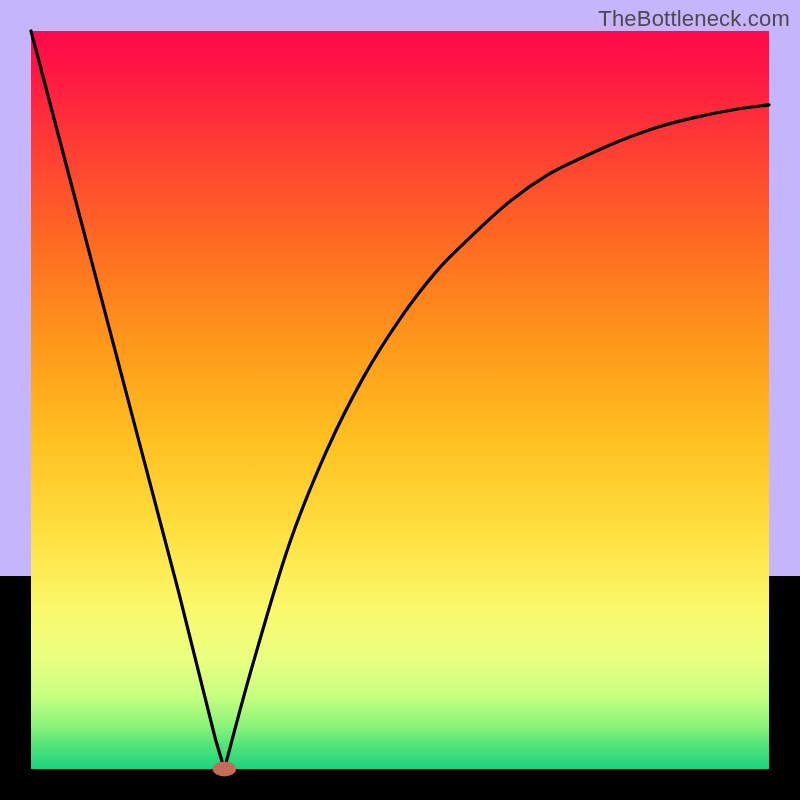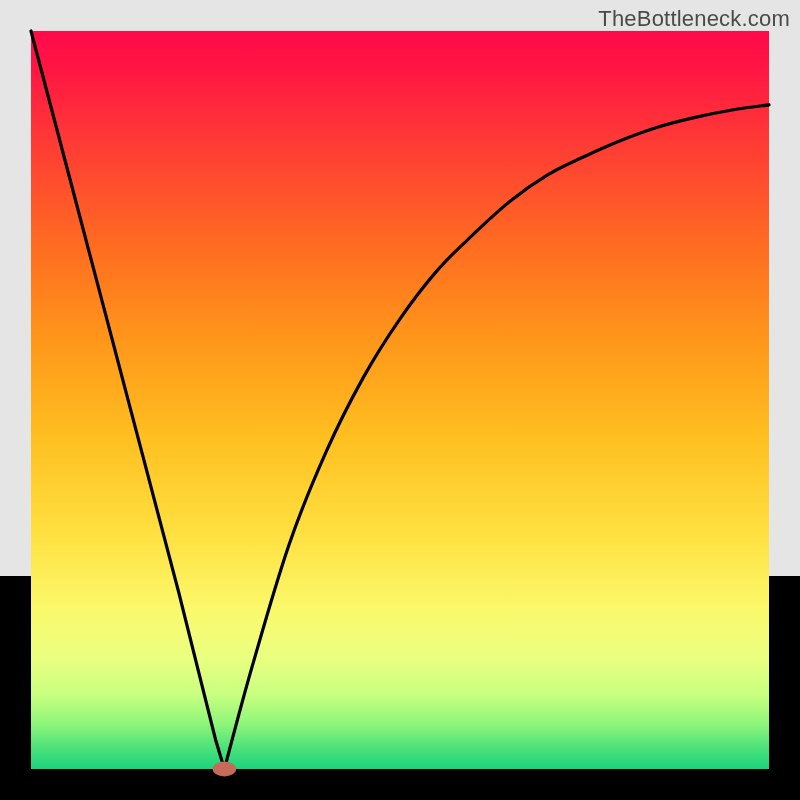--- a/index.html
+++ b/index.html
@@ -8,21 +8,21 @@
     width: 800px;
     height: 800px;
     background: #000;
     overflow: hidden;
     font-family: Arial, Helvetica, sans-serif;
   }
   .frame {
     position: relative;
     width: 800px;
     height: 576px;
-    background: #e5e5e5;
+    background: #c4b5fd;
   }
   .plot {
     position: absolute;
     left: 31px;
     top: 31px;
     width: 738px;
     height: 738px;
     
     background: linear-gradient(
       to bottom,

